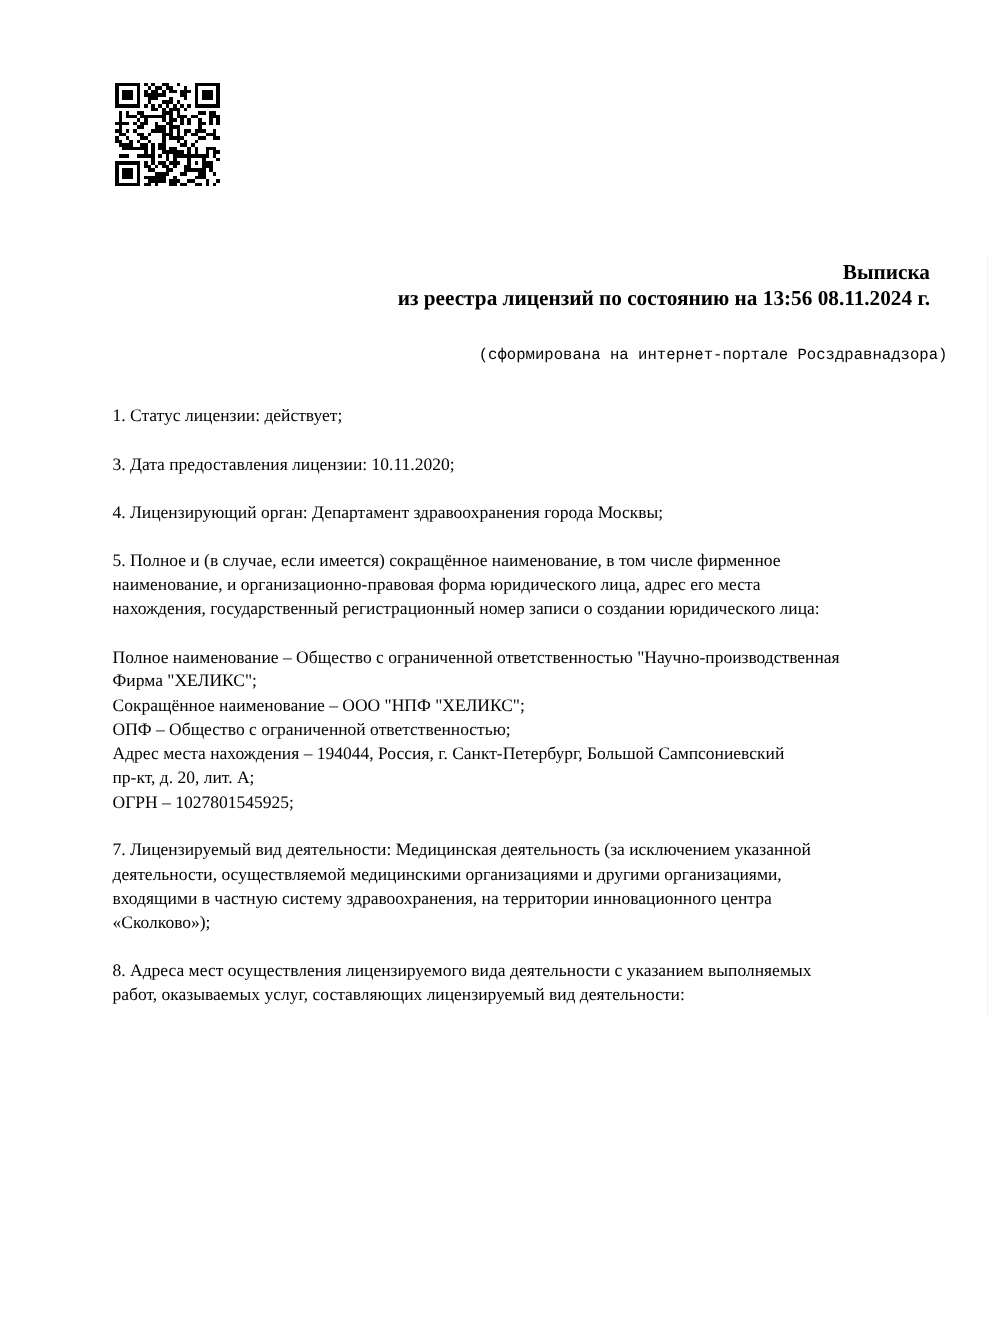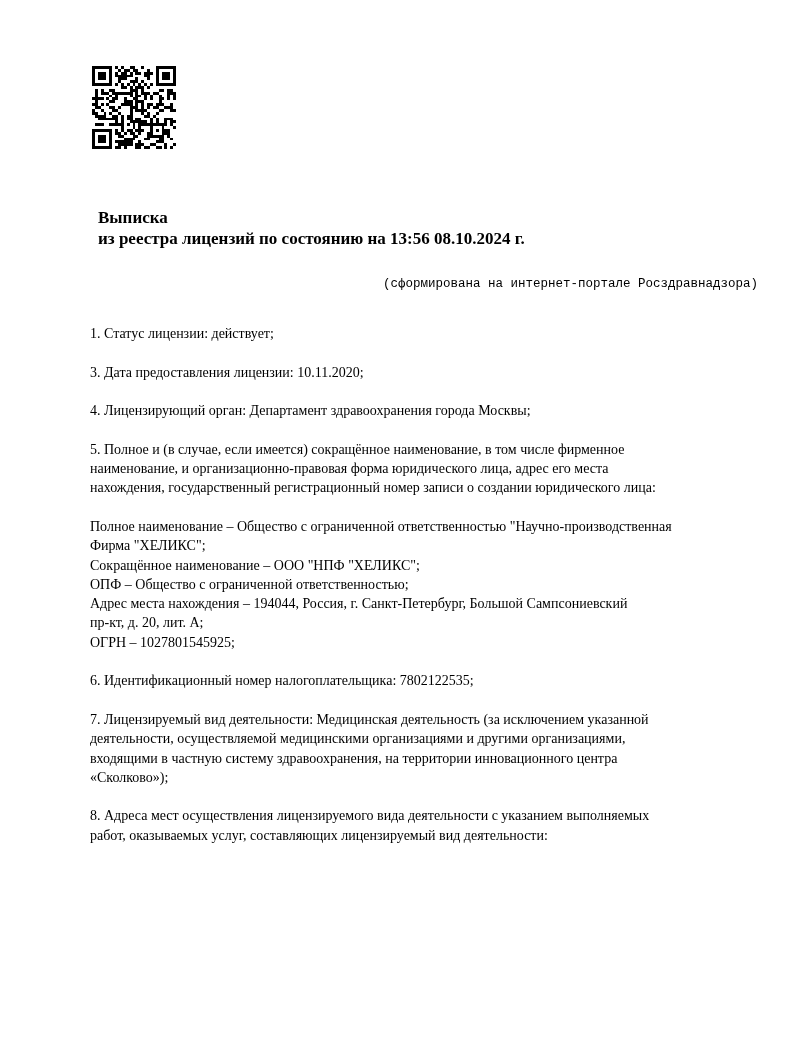--- a/index.html
+++ b/index.html
@@ -15,24 +15,24 @@
   }
   .qr {
     position: absolute;
     left: 92px;
     top: 66px;
     width: 84px;
     height: 83px;
   }
   .title-block {
     position: absolute;
-    left: 98px;
+    left: 72px;
     top: 207px;
     width: 672px;
-    text-align: left;
+    text-align: right;
     font-weight: bold;
     font-size: 17px;
     line-height: 21px;
   }
   .note {
     position: absolute;
     left: 90px;
     top: 276px;
     width: 668px;
     text-align: right;
@@ -57,40 +57,39 @@
 <body>
 
 <div class="page">
 
   <svg id="qr-svg" class="qr" viewBox="0 0 29 29" preserveAspectRatio="none">
       <path d="M0 0h1v1h-1zM1 0h1v1h-1zM2 0h1v1h-1zM3 0h1v1h-1zM4 0h1v1h-1zM5 0h1v1h-1zM6 0h1v1h-1zM8 0h1v1h-1zM10 0h1v1h-1zM13 0h1v1h-1zM14 0h1v1h-1zM17 0h1v1h-1zM22 0h1v1h-1zM23 0h1v1h-1zM24 0h1v1h-1zM25 0h1v1h-1zM26 0h1v1h-1zM27 0h1v1h-1zM28 0h1v1h-1zM0 1h1v1h-1zM6 1h1v1h-1zM9 1h1v1h-1zM11 1h1v1h-1zM12 1h1v1h-1zM14 1h1v1h-1zM15 1h1v1h-1zM19 1h1v1h-1zM22 1h1v1h-1zM28 1h1v1h-1zM0 2h1v1h-1zM2 2h1v1h-1zM3 2h1v1h-1zM4 2h1v1h-1zM6 2h1v1h-1zM8 2h1v1h-1zM10 2h1v1h-1zM11 2h1v1h-1zM13 2h1v1h-1zM15 2h1v1h-1zM16 2h1v1h-1zM18 2h1v1h-1zM19 2h1v1h-1zM20 2h1v1h-1zM22 2h1v1h-1zM24 2h1v1h-1zM25 2h1v1h-1zM26 2h1v1h-1zM28 2h1v1h-1zM0 3h1v1h-1zM2 3h1v1h-1zM3 3h1v1h-1zM4 3h1v1h-1zM6 3h1v1h-1zM8 3h1v1h-1zM9 3h1v1h-1zM10 3h1v1h-1zM11 3h1v1h-1zM12 3h1v1h-1zM13 3h1v1h-1zM18 3h1v1h-1zM19 3h1v1h-1zM22 3h1v1h-1zM24 3h1v1h-1zM25 3h1v1h-1zM26 3h1v1h-1zM28 3h1v1h-1zM0 4h1v1h-1zM2 4h1v1h-1zM3 4h1v1h-1zM4 4h1v1h-1zM6 4h1v1h-1zM9 4h1v1h-1zM10 4h1v1h-1zM11 4h1v1h-1zM15 4h1v1h-1zM19 4h1v1h-1zM22 4h1v1h-1zM24 4h1v1h-1zM25 4h1v1h-1zM26 4h1v1h-1zM28 4h1v1h-1zM0 5h1v1h-1zM6 5h1v1h-1zM9 5h1v1h-1zM13 5h1v1h-1zM14 5h1v1h-1zM15 5h1v1h-1zM17 5h1v1h-1zM22 5h1v1h-1zM28 5h1v1h-1zM0 6h1v1h-1zM1 6h1v1h-1zM2 6h1v1h-1zM3 6h1v1h-1zM4 6h1v1h-1zM5 6h1v1h-1zM6 6h1v1h-1zM8 6h1v1h-1zM10 6h1v1h-1zM12 6h1v1h-1zM14 6h1v1h-1zM16 6h1v1h-1zM18 6h1v1h-1zM20 6h1v1h-1zM22 6h1v1h-1zM23 6h1v1h-1zM24 6h1v1h-1zM25 6h1v1h-1zM26 6h1v1h-1zM27 6h1v1h-1zM28 6h1v1h-1zM10 7h1v1h-1zM11 7h1v1h-1zM13 7h1v1h-1zM15 7h1v1h-1zM16 7h1v1h-1zM17 7h1v1h-1zM19 7h1v1h-1zM1 8h1v1h-1zM3 8h1v1h-1zM6 8h1v1h-1zM7 8h1v1h-1zM13 8h1v1h-1zM14 8h1v1h-1zM15 8h1v1h-1zM17 8h1v1h-1zM23 8h1v1h-1zM24 8h1v1h-1zM26 8h1v1h-1zM27 8h1v1h-1zM1 9h1v1h-1zM3 9h1v1h-1zM4 9h1v1h-1zM5 9h1v1h-1zM7 9h1v1h-1zM8 9h1v1h-1zM9 9h1v1h-1zM10 9h1v1h-1zM11 9h1v1h-1zM12 9h1v1h-1zM13 9h1v1h-1zM15 9h1v1h-1zM17 9h1v1h-1zM18 9h1v1h-1zM19 9h1v1h-1zM21 9h1v1h-1zM22 9h1v1h-1zM26 9h1v1h-1zM27 9h1v1h-1zM28 9h1v1h-1zM1 10h1v1h-1zM6 10h1v1h-1zM8 10h1v1h-1zM13 10h1v1h-1zM15 10h1v1h-1zM16 10h1v1h-1zM18 10h1v1h-1zM20 10h1v1h-1zM23 10h1v1h-1zM26 10h1v1h-1zM28 10h1v1h-1zM0 11h1v1h-1zM1 11h1v1h-1zM2 11h1v1h-1zM3 11h1v1h-1zM5 11h1v1h-1zM7 11h1v1h-1zM8 11h1v1h-1zM11 11h1v1h-1zM14 11h1v1h-1zM15 11h1v1h-1zM18 11h1v1h-1zM20 11h1v1h-1zM23 11h1v1h-1zM24 11h1v1h-1zM26 11h1v1h-1zM28 11h1v1h-1zM1 12h1v1h-1zM6 12h1v1h-1zM7 12h1v1h-1zM11 12h1v1h-1zM12 12h1v1h-1zM13 12h1v1h-1zM15 12h1v1h-1zM16 12h1v1h-1zM17 12h1v1h-1zM23 12h1v1h-1zM0 13h1v1h-1zM1 13h1v1h-1zM3 13h1v1h-1zM5 13h1v1h-1zM10 13h1v1h-1zM11 13h1v1h-1zM12 13h1v1h-1zM13 13h1v1h-1zM15 13h1v1h-1zM17 13h1v1h-1zM19 13h1v1h-1zM20 13h1v1h-1zM22 13h1v1h-1zM23 13h1v1h-1zM24 13h1v1h-1zM27 13h1v1h-1zM1 14h1v1h-1zM2 14h1v1h-1zM6 14h1v1h-1zM7 14h1v1h-1zM9 14h1v1h-1zM13 14h1v1h-1zM14 14h1v1h-1zM15 14h1v1h-1zM17 14h1v1h-1zM19 14h1v1h-1zM21 14h1v1h-1zM22 14h1v1h-1zM25 14h1v1h-1zM26 14h1v1h-1zM27 14h1v1h-1zM0 15h1v1h-1zM3 15h1v1h-1zM7 15h1v1h-1zM8 15h1v1h-1zM13 15h1v1h-1zM15 15h1v1h-1zM16 15h1v1h-1zM17 15h1v1h-1zM18 15h1v1h-1zM23 15h1v1h-1zM24 15h1v1h-1zM27 15h1v1h-1zM28 15h1v1h-1zM0 16h1v1h-1zM1 16h1v1h-1zM4 16h1v1h-1zM6 16h1v1h-1zM9 16h1v1h-1zM13 16h1v1h-1zM17 16h1v1h-1zM19 16h1v1h-1zM22 16h1v1h-1zM1 17h1v1h-1zM2 17h1v1h-1zM3 17h1v1h-1zM4 17h1v1h-1zM7 17h1v1h-1zM8 17h1v1h-1zM10 17h1v1h-1zM12 17h1v1h-1zM13 17h1v1h-1zM18 17h1v1h-1zM19 17h1v1h-1zM21 17h1v1h-1zM2 18h1v1h-1zM3 18h1v1h-1zM4 18h1v1h-1zM5 18h1v1h-1zM6 18h1v1h-1zM7 18h1v1h-1zM8 18h1v1h-1zM10 18h1v1h-1zM12 18h1v1h-1zM13 18h1v1h-1zM15 18h1v1h-1zM16 18h1v1h-1zM20 18h1v1h-1zM22 18h1v1h-1zM25 18h1v1h-1zM26 18h1v1h-1zM27 18h1v1h-1zM8 19h1v1h-1zM10 19h1v1h-1zM13 19h1v1h-1zM14 19h1v1h-1zM15 19h1v1h-1zM16 19h1v1h-1zM17 19h1v1h-1zM18 19h1v1h-1zM20 19h1v1h-1zM22 19h1v1h-1zM25 19h1v1h-1zM27 19h1v1h-1zM28 19h1v1h-1zM1 20h1v1h-1zM2 20h1v1h-1zM3 20h1v1h-1zM6 20h1v1h-1zM7 20h1v1h-1zM8 20h1v1h-1zM9 20h1v1h-1zM10 20h1v1h-1zM12 20h1v1h-1zM14 20h1v1h-1zM16 20h1v1h-1zM17 20h1v1h-1zM18 20h1v1h-1zM19 20h1v1h-1zM20 20h1v1h-1zM21 20h1v1h-1zM22 20h1v1h-1zM23 20h1v1h-1zM24 20h1v1h-1zM25 20h1v1h-1zM27 20h1v1h-1zM10 21h1v1h-1zM14 21h1v1h-1zM16 21h1v1h-1zM20 21h1v1h-1zM24 21h1v1h-1zM28 21h1v1h-1zM0 22h1v1h-1zM1 22h1v1h-1zM2 22h1v1h-1zM3 22h1v1h-1zM4 22h1v1h-1zM5 22h1v1h-1zM6 22h1v1h-1zM8 22h1v1h-1zM10 22h1v1h-1zM12 22h1v1h-1zM13 22h1v1h-1zM15 22h1v1h-1zM16 22h1v1h-1zM17 22h1v1h-1zM20 22h1v1h-1zM22 22h1v1h-1zM24 22h1v1h-1zM25 22h1v1h-1zM26 22h1v1h-1zM0 23h1v1h-1zM6 23h1v1h-1zM8 23h1v1h-1zM9 23h1v1h-1zM11 23h1v1h-1zM13 23h1v1h-1zM14 23h1v1h-1zM16 23h1v1h-1zM19 23h1v1h-1zM20 23h1v1h-1zM24 23h1v1h-1zM25 23h1v1h-1zM26 23h1v1h-1zM0 24h1v1h-1zM2 24h1v1h-1zM3 24h1v1h-1zM4 24h1v1h-1zM6 24h1v1h-1zM9 24h1v1h-1zM10 24h1v1h-1zM14 24h1v1h-1zM15 24h1v1h-1zM19 24h1v1h-1zM20 24h1v1h-1zM21 24h1v1h-1zM22 24h1v1h-1zM23 24h1v1h-1zM24 24h1v1h-1zM26 24h1v1h-1zM0 25h1v1h-1zM2 25h1v1h-1zM3 25h1v1h-1zM4 25h1v1h-1zM6 25h1v1h-1zM11 25h1v1h-1zM12 25h1v1h-1zM13 25h1v1h-1zM14 25h1v1h-1zM18 25h1v1h-1zM19 25h1v1h-1zM23 25h1v1h-1zM24 25h1v1h-1zM27 25h1v1h-1zM0 26h1v1h-1zM2 26h1v1h-1zM3 26h1v1h-1zM4 26h1v1h-1zM6 26h1v1h-1zM8 26h1v1h-1zM9 26h1v1h-1zM10 26h1v1h-1zM11 26h1v1h-1zM12 26h1v1h-1zM13 26h1v1h-1zM16 26h1v1h-1zM22 26h1v1h-1zM23 26h1v1h-1zM24 26h1v1h-1zM0 27h1v1h-1zM6 27h1v1h-1zM9 27h1v1h-1zM10 27h1v1h-1zM11 27h1v1h-1zM12 27h1v1h-1zM13 27h1v1h-1zM15 27h1v1h-1zM16 27h1v1h-1zM17 27h1v1h-1zM20 27h1v1h-1zM21 27h1v1h-1zM25 27h1v1h-1zM28 27h1v1h-1zM0 28h1v1h-1zM1 28h1v1h-1zM2 28h1v1h-1zM3 28h1v1h-1zM4 28h1v1h-1zM5 28h1v1h-1zM6 28h1v1h-1zM8 28h1v1h-1zM9 28h1v1h-1zM11 28h1v1h-1zM15 28h1v1h-1zM16 28h1v1h-1zM18 28h1v1h-1zM19 28h1v1h-1zM22 28h1v1h-1zM23 28h1v1h-1zM25 28h1v1h-1zM27 28h1v1h-1z" fill="#000000" shape-rendering="crispEdges"></path>
     </svg>
 
   <div class="title-block">
     <div>Выписка</div>
-    <div>из реестра лицензий по состоянию на 13:56 08.10.2024 г.</div>
+    <div>из реестра лицензий по состоянию на 13:56 08.11.2024 г.</div>
   </div>
 
   <div class="note">(сформирована на интернет-портале Росздравнадзора)</div>
 
   <div class="body-text">
     <p class="para">1. Статус лицензии: действует;</p>
     <p class="para">3. Дата предоставления лицензии: 10.11.2020;</p>
     <p class="para">4. Лицензирующий орган: Департамент здравоохранения города Москвы;</p>
     <p class="para">5. Полное и (в случае, если имеется) сокращённое наименование, в том числе фирменное
 наименование, и организационно-правовая форма юридического лица, адрес его места
 нахождения, государственный регистрационный номер записи о создании юридического лица:</p>
     <p class="para">Полное наименование – Общество с ограниченной ответственностью "Научно-производственная
 Фирма "ХЕЛИКС";
 Сокращённое наименование – ООО "НПФ "ХЕЛИКС";
 ОПФ – Общество с ограниченной ответственностью;
 Адрес места нахождения – 194044, Россия, г. Санкт-Петербург, Большой Сампсониевский
 пр-кт, д. 20, лит. А;
 ОГРН – 1027801545925;</p>
-    <p class="para">6. Идентификационный номер налогоплательщика: 7802122535;</p>
     <p class="para">7. Лицензируемый вид деятельности: Медицинская деятельность (за исключением указанной
 деятельности, осуществляемой медицинскими организациями и другими организациями,
 входящими в частную систему здравоохранения, на территории инновационного центра
 «Сколково»);</p>
     <p class="para">8. Адреса мест осуществления лицензируемого вида деятельности с указанием выполняемых
 работ, оказываемых услуг, составляющих лицензируемый вид деятельности:</p>
   </div>
 
 </div>
 

